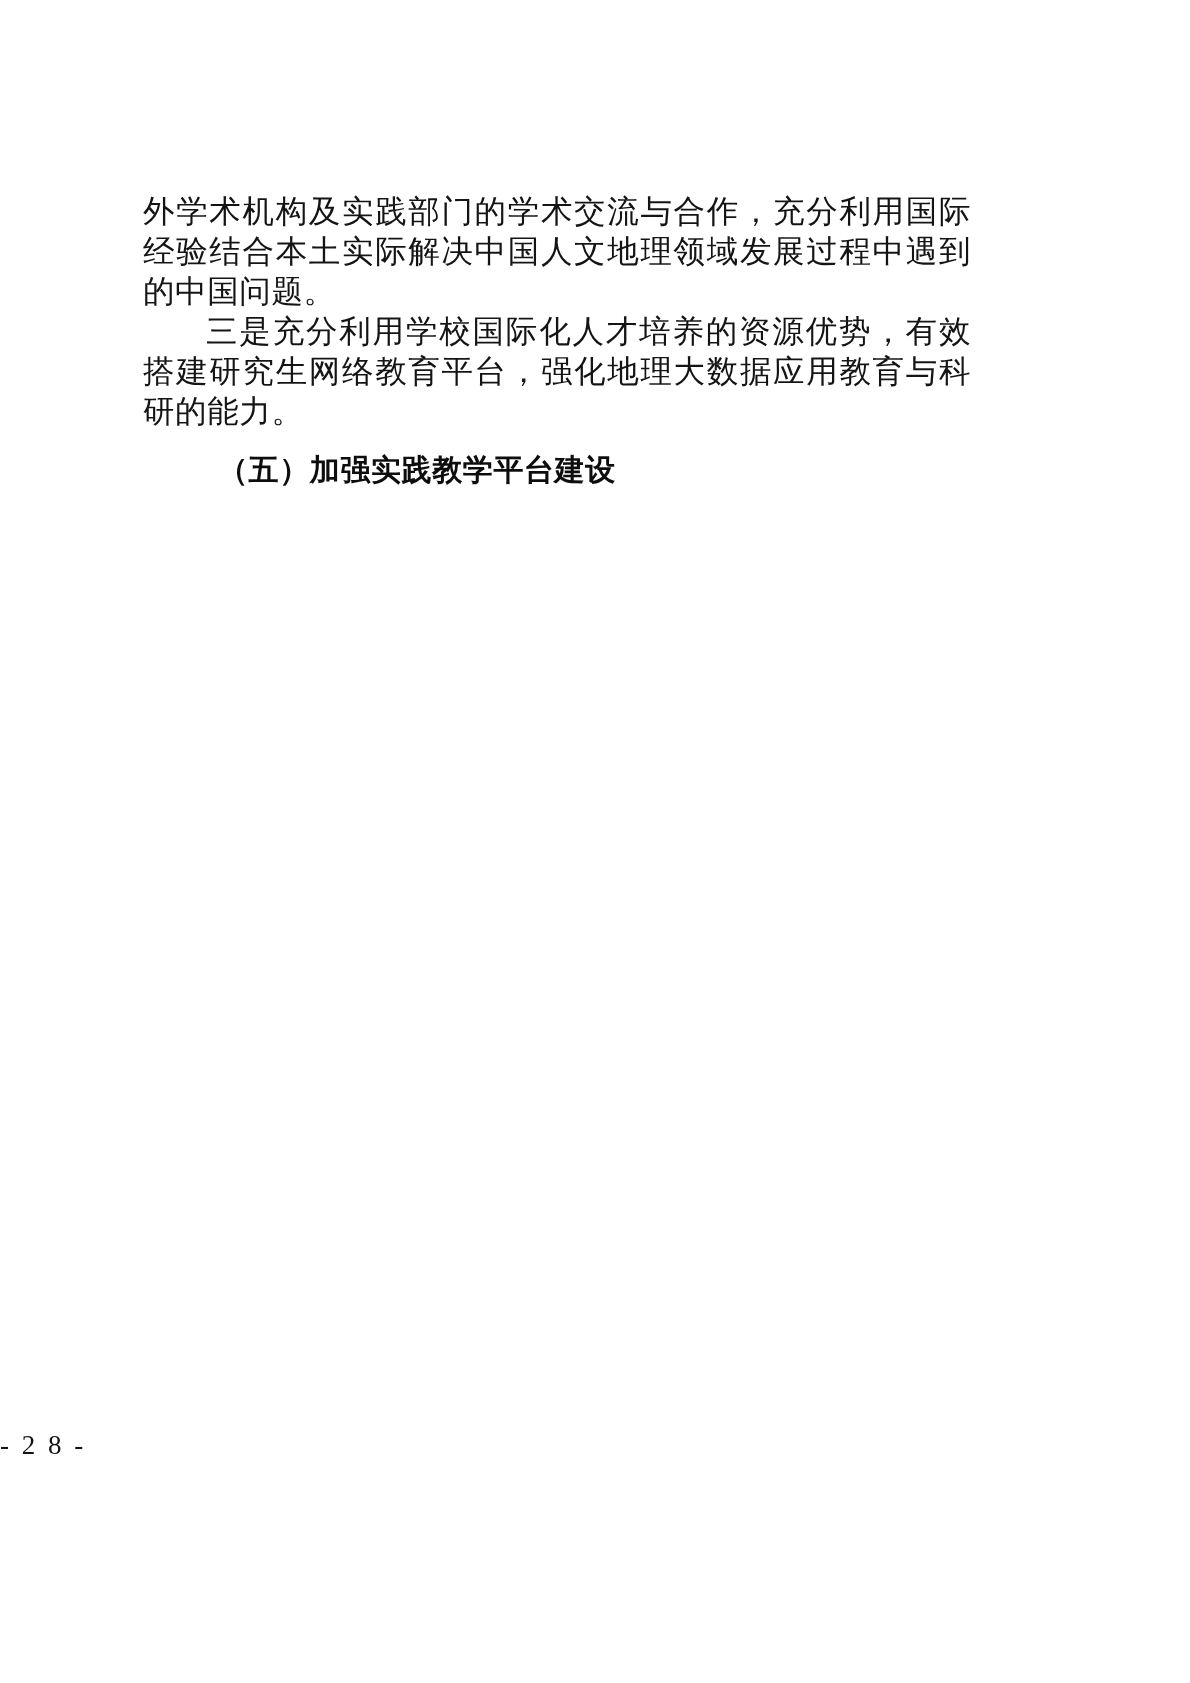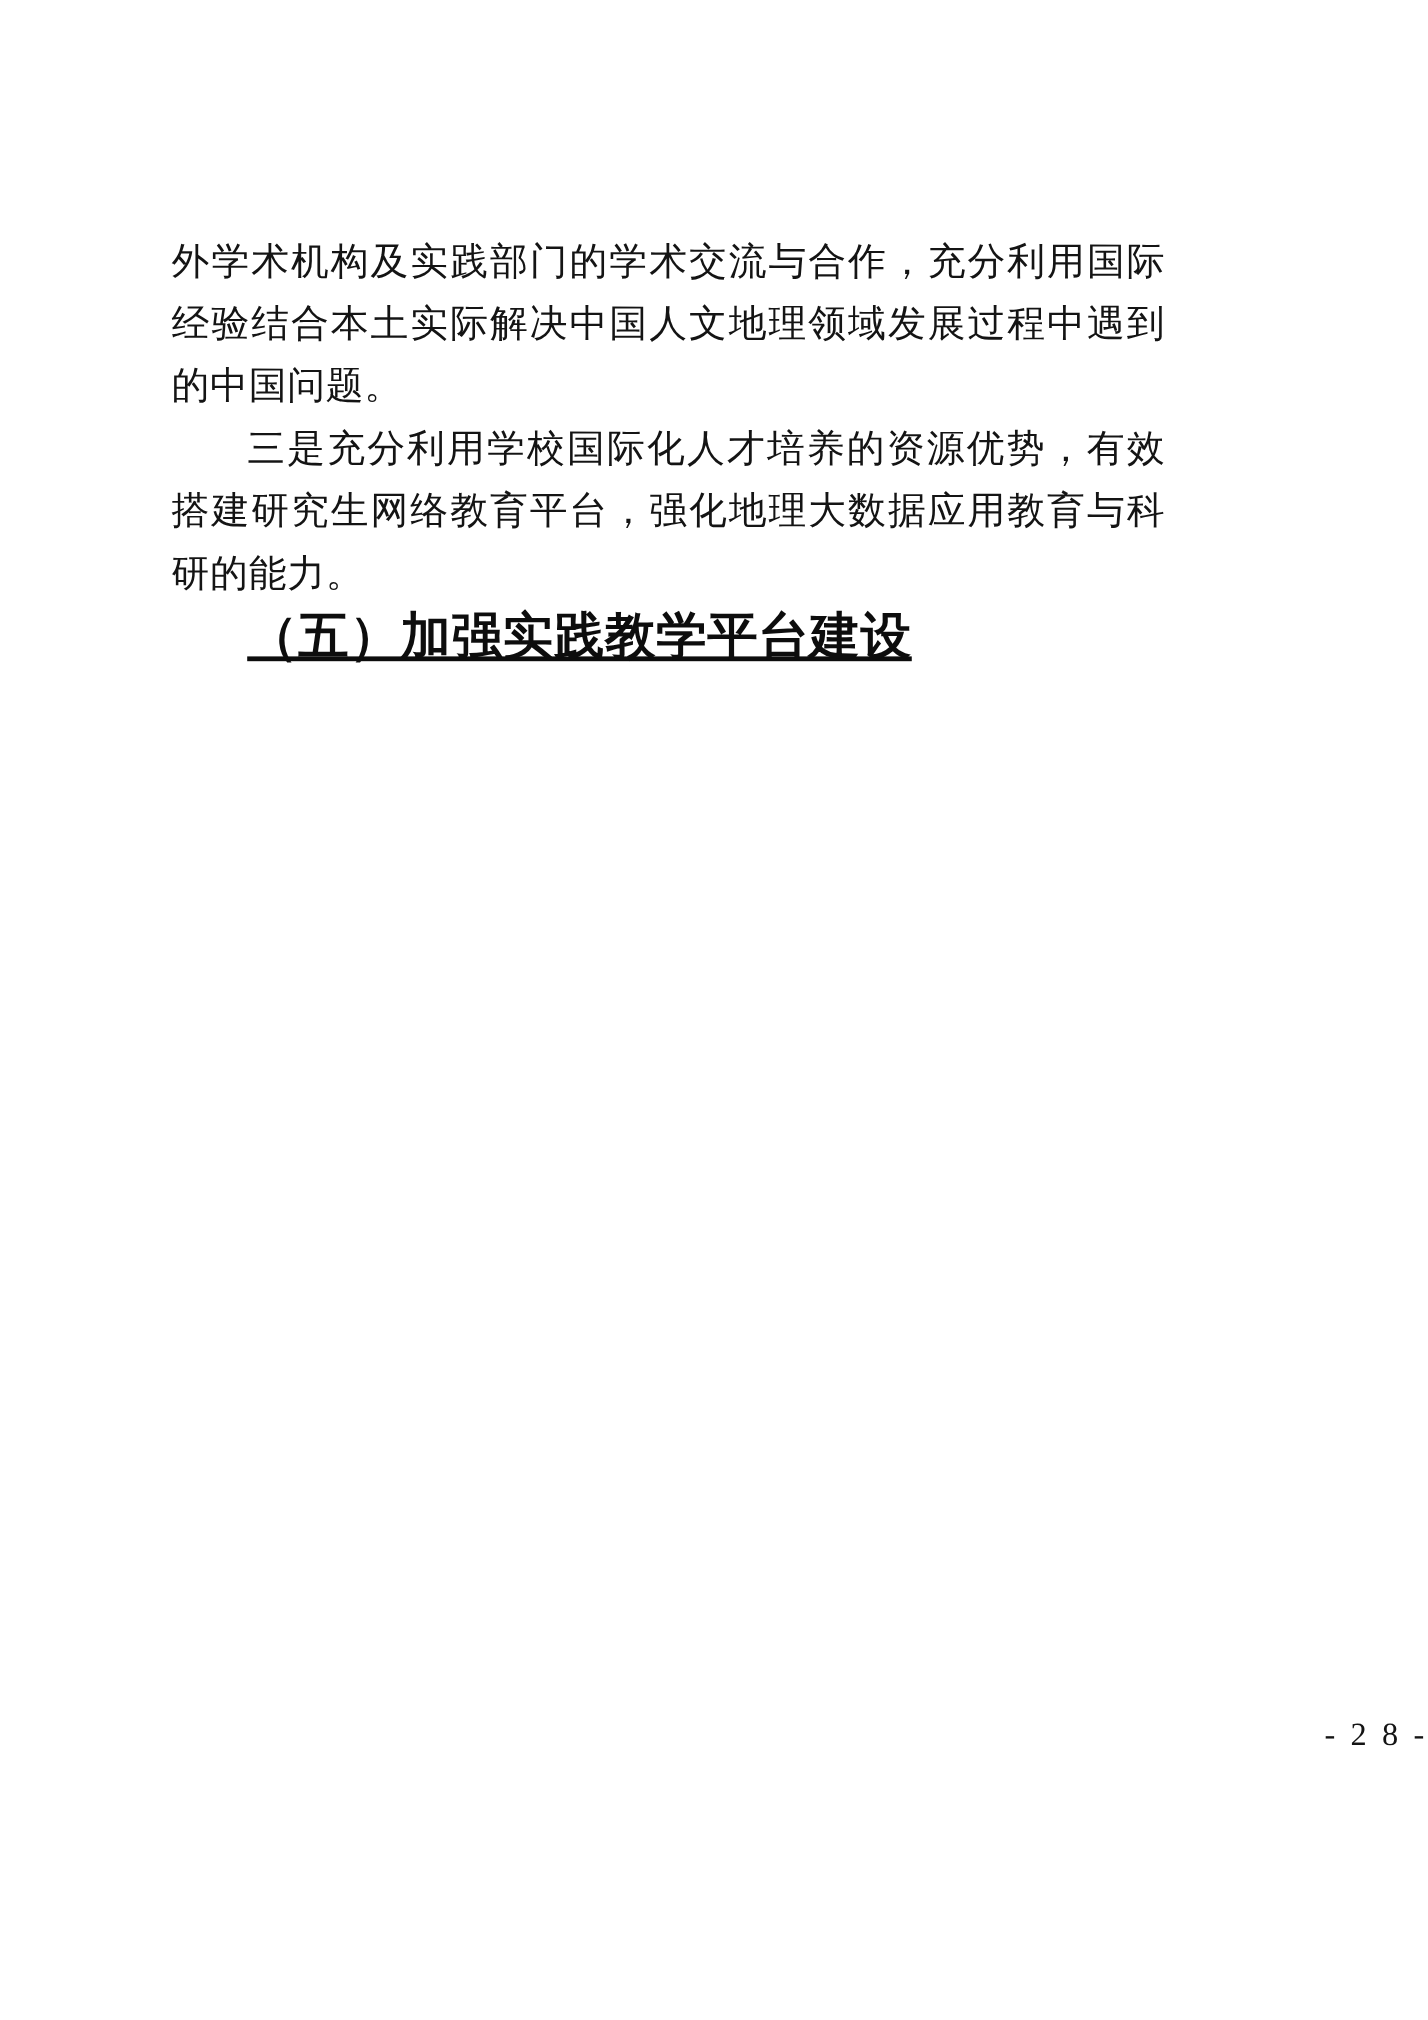--- a/index.html
+++ b/index.html
@@ -19,48 +19,47 @@
     overflow: hidden;
   }
   .content {
     position: absolute;
     left: 143px;
     top: 192px;
     width: 840px;
   }
   .para {
     font-size: 31.5px;
-    line-height: 52px;
+    line-height: 40px;
     letter-spacing: 0.6px;
     text-align: justify;
     text-justify: inter-ideograph;
     margin: 0 12px 0 0;
     color: #141414;
     font-weight: 400;
   }
   .indent {
     text-indent: 63px;
   }
   .heading {
-    font-size: 42px;
+    font-size: 30px;
     line-height: 52px;
     letter-spacing: 0.6px;
     text-indent: 63px;
     font-weight: 700;
     color: #0d0d0d;
-    margin: 0;
+    margin: 12px;
     font-family: "Liberation Sans", "DejaVu Sans", sans-serif;
-    text-decoration: underline;
   }
   .footer {
     position: absolute;
     left: 0;
     right: 0;
     top: 1430px;
-    text-align: right;
+    text-align: left;
     font-size: 27px;
     letter-spacing: 3px;
     color: #141414;
     font-family: "Liberation Serif", "DejaVu Serif", serif;
   }
 </style>
 </head>
 <body>
 
 <div class="page">

